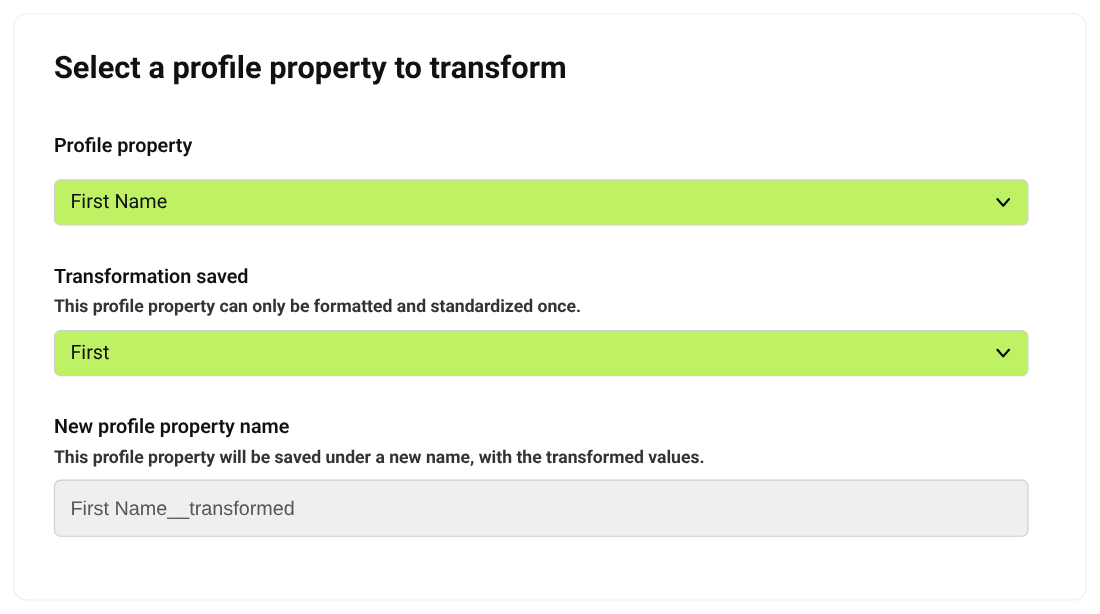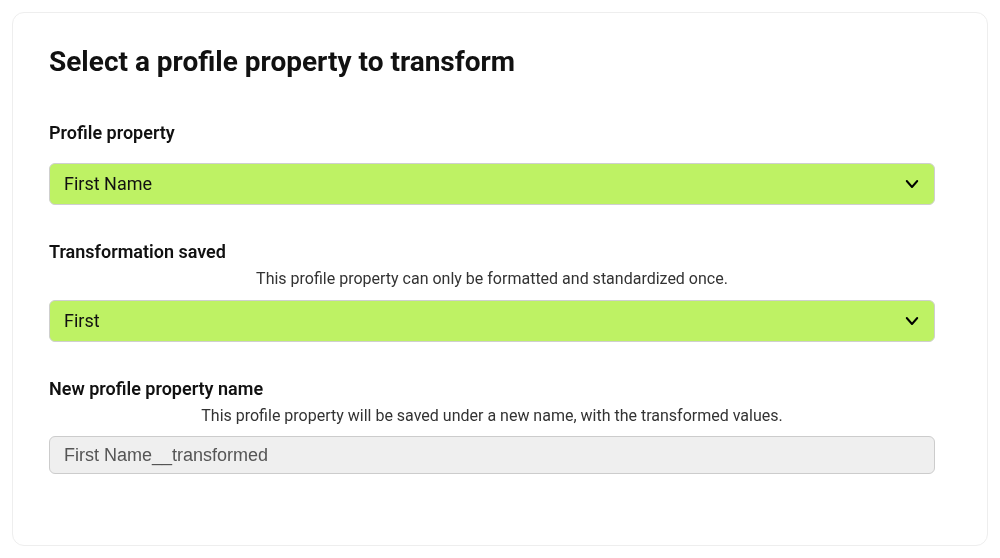--- a/index.html
+++ b/index.html
@@ -33,25 +33,24 @@
     }
     .field-label {
       font-size: 18px;
       font-weight: 600;
       color: #111111;
       display: block;
       margin-bottom: 6px;
     }
     .field-help {
       font-size: 16px;
-      font-weight: 400;
+      font-weight: 700;
       color: #333333;
       margin-bottom: 10px;
       line-height: 1.35;
-      text-align: center;
     }
     .field-label.no-help {
       margin-bottom: 20px;
     }
     .select-wrap {
       position: relative;
       width: 100%;
     }
     .select-input {
       width: 100%;
@@ -82,21 +81,21 @@
     }
     .chevron svg path {
       stroke: #000000;
       stroke-width: 2.6;
       fill: none;
       stroke-linecap: round;
       stroke-linejoin: round;
     }
     .text-input {
       width: 100%;
-      height: 38px;
+      height: 52px;
       border: 1px solid #cccccc;
       border-radius: 6px;
       background: #efefef;
       padding: 0 14px;
       font-size: 18px;
       color: #555555;
       line-height: 40px;
     }
   </style>
 </head>

